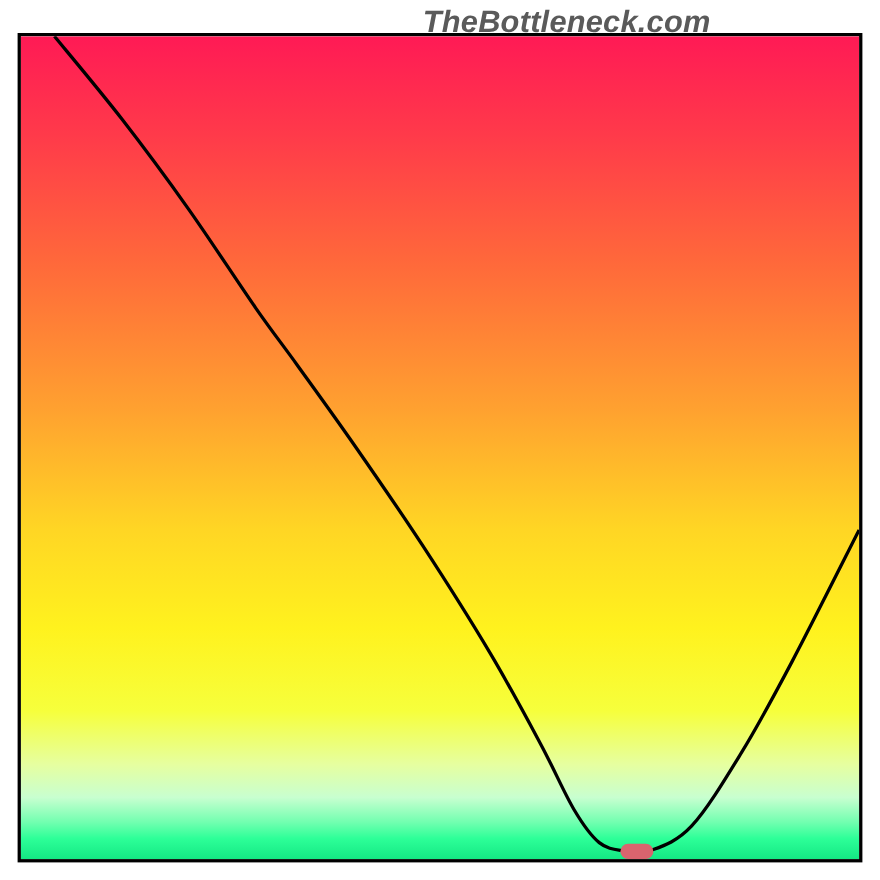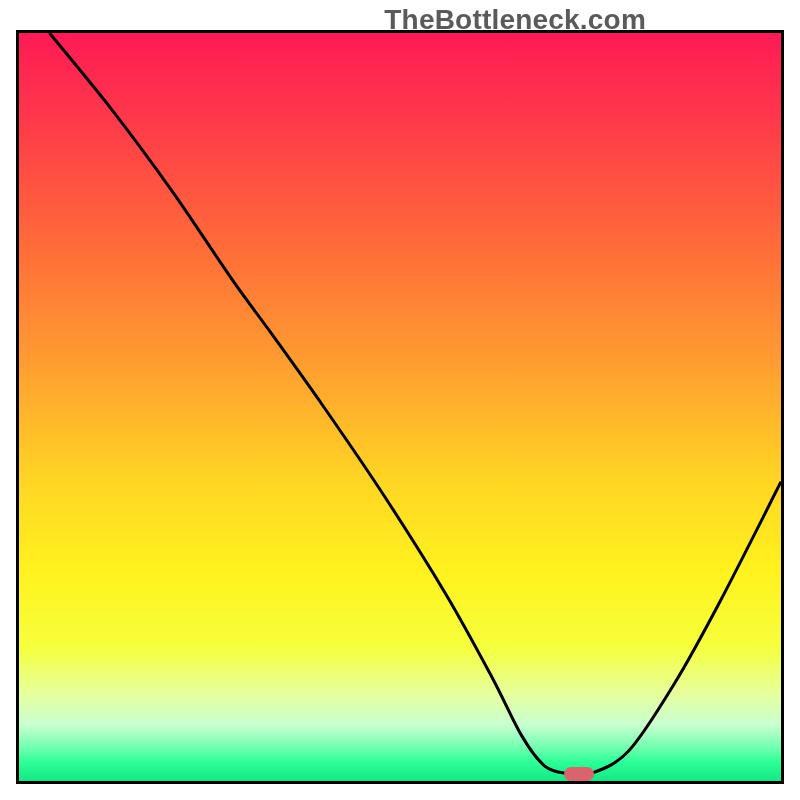--- a/index.html
+++ b/index.html
@@ -8,20 +8,21 @@
     width: 800px;
     height: 800px;
     overflow: hidden;
     background: #fff;
     font-family: Arial, Helvetica, sans-serif;
   }
   .container {
     position: relative;
     width: 656px;
     height: 800px;
+    font-style: italic;
   }
   .watermark {
     position: absolute;
     top: 4px;
     right: 10px;
     font-size: 28px;
     font-weight: 600;
     color: #5a5a5a;
     letter-spacing: 0.2px;
     z-index: 10;

